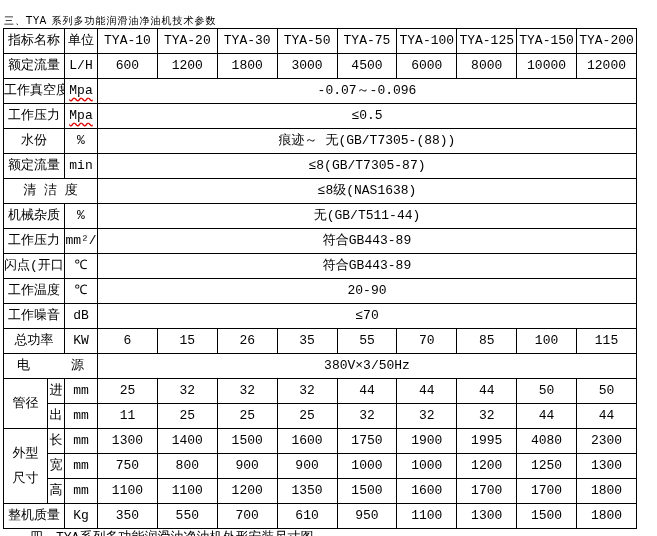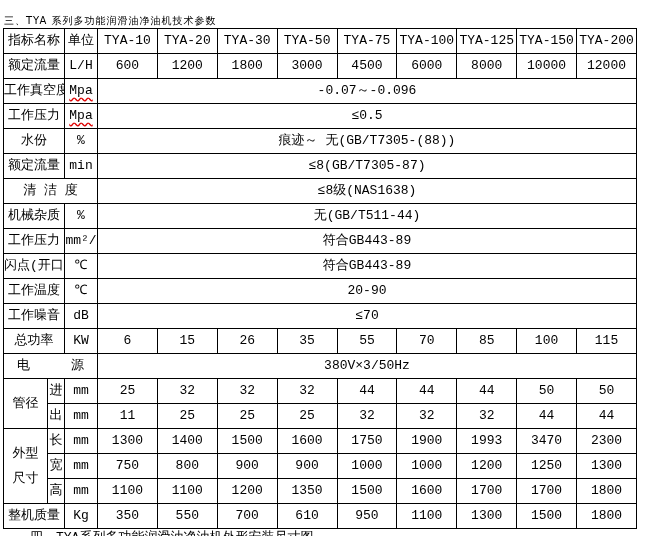--- a/index.html
+++ b/index.html
@@ -211,22 +211,22 @@
       <div>尺寸</div>
     </td>
     <td>长</td>
     <td>mm</td>
     <td>1300</td>
     <td>1400</td>
     <td>1500</td>
     <td>1600</td>
     <td>1750</td>
     <td>1900</td>
-    <td>1993</td>
-    <td>3470</td>
+    <td>1995</td>
+    <td>4080</td>
     <td>2300</td>
   </tr>
 
   <tr>
     <td>宽</td>
     <td>mm</td>
     <td>750</td>
     <td>800</td>
     <td>900</td>
     <td>900</td>

